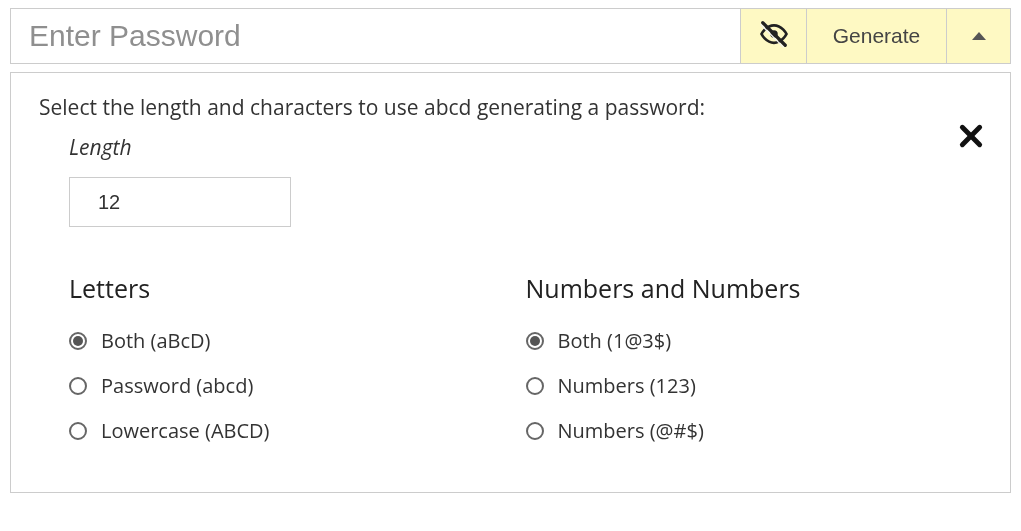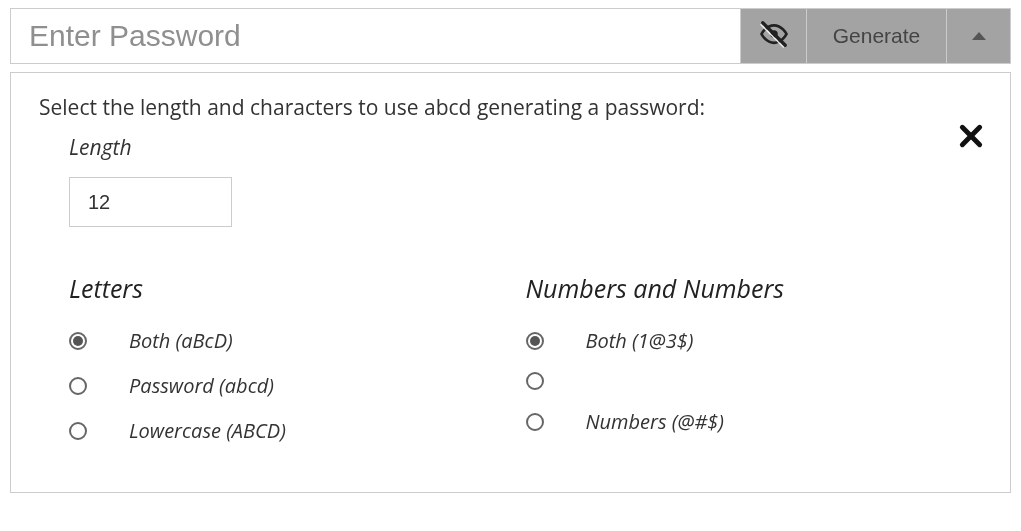--- a/index.html
+++ b/index.html
@@ -21,21 +21,21 @@
       border: none;
       outline: none;
       font-size: 30px;
       padding: 0 18px;
       color: #333;
     }
     .password-input::placeholder { color: #8f8f8f; }
     .btn {
       border: none;
       border-left: 1px solid #ccc;
-      background: #a3a3a3;
+      background: #fef9c3;
       display: flex;
       align-items: center;
       justify-content: center;
       cursor: pointer;
       font-size: 21px;
       color: #444;
       padding: 0;
     }
     .btn-eye { width: 66px; }
     .btn-generate { width: 140px; }
@@ -67,47 +67,46 @@
     }
     .section-wrap { padding-left: 30px; }
     .length-label {
       font-size: 21px;
       color: #333;
       margin-bottom: 16px;
       display: block;
       font-style: italic;
     }
     .length-input {
-      width: 163px;
+      width: 222px;
       height: 50px;
       border: 1px solid #ccc;
       font-size: 20px;
-      padding: 0 18px;
+      padding: 0 28px;
       color: #333;
       outline: none;
     }
     .columns {
       display: flex;
       margin-top: 44px;
     }
-    .col { flex: 1; font-style: italic; }
+    .col { flex: 1; }
     .col-heading {
       font-size: 25px;
       font-weight: 400;
       color: #222;
       margin-bottom: 22px;
     }
     .radio-item {
       display: flex;
       align-items: center;
       font-size: 20px;
       color: #333;
       margin-bottom: 18px;
       cursor: pointer;
-      gap: 28px;
     }
     .radio-circle {
       width: 18px; height: 18px;
       border: 2px solid #666;
       border-radius: 50%;
       margin-right: 14px;
       display: flex;
       align-items: center;
       justify-content: center;
       flex-shrink: 0;
@@ -174,20 +173,21 @@
       </div>
 
       <div class="col">
         <div class="col-heading">Numbers and Numbers</div>
         <div class="radio-item">
           <span class="radio-circle selected"></span>
           <span>Both (1@3$)</span>
         </div>
         <div class="radio-item">
           <span class="radio-circle"></span>
+          <span>Numbers (123)</span>
         </div>
         <div class="radio-item">
           <span class="radio-circle"></span>
           <span>Numbers (@#$)</span>
         </div>
       </div>
     </div>
   </div>
 </div>
 

